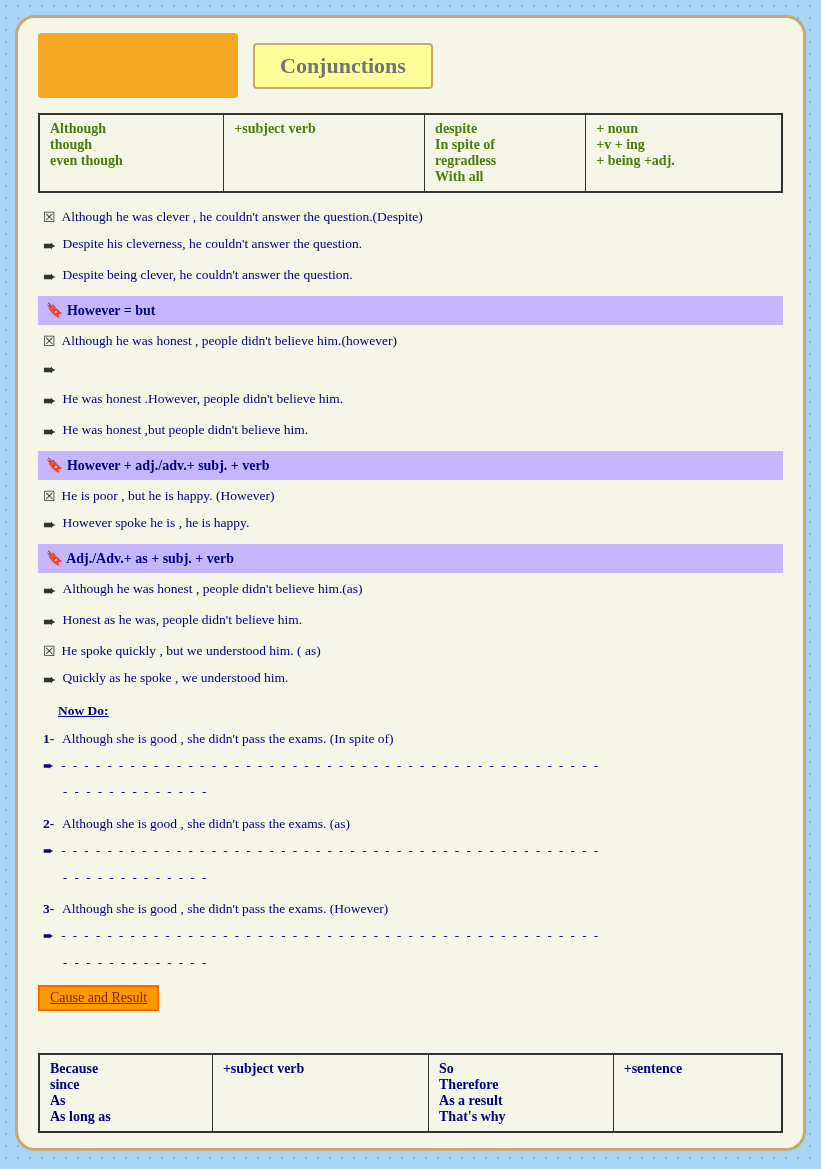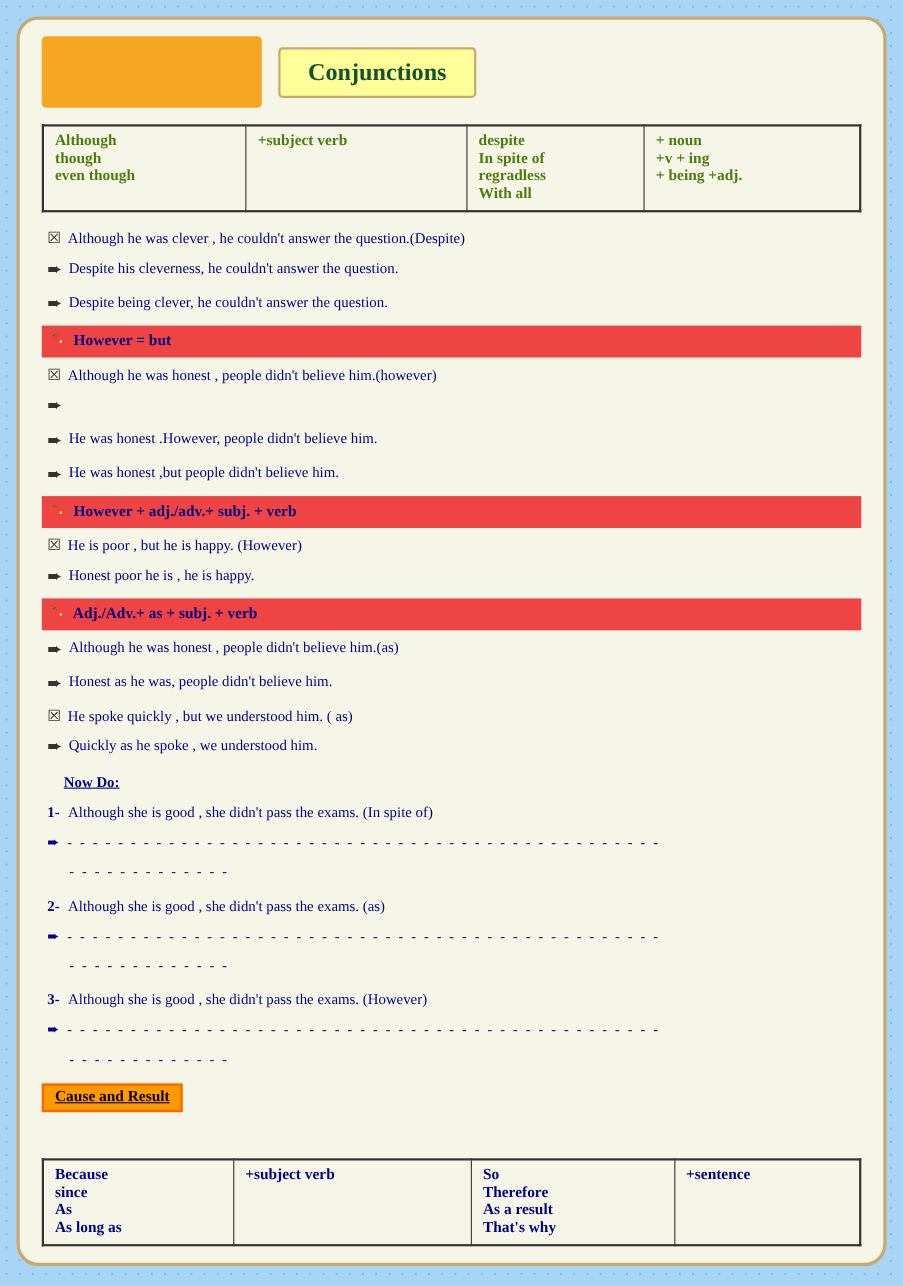--- a/index.html
+++ b/index.html
@@ -31,21 +31,21 @@
       height: 65px;
       background-color: #f5a623;
       border-radius: 4px;
     }
     .title-box {
       background-color: #ffff99;
       border: 2px solid #c8a96e;
       padding: 8px 25px;
       font-size: 22px;
       font-weight: bold;
-      color: #14532d;
+      color: #737373;
       border-radius: 4px;
     }
     .conjunction-table {
       width: 100%;
       border-collapse: collapse;
       border: 2px solid #333;
       margin-bottom: 12px;
     }
     .conjunction-table td {
       border: 1px solid #333;
@@ -72,21 +72,21 @@
       color: #333;
       flex-shrink: 0;
     }
     .arrow-icon {
       margin-right: 6px;
       font-size: 16px;
       color: #333;
       flex-shrink: 0;
     }
     .highlight-green {
-      background-color: #ef4444;
+      background-color: #c4b5fd;
       color: #000080;
       font-weight: bold;
       padding: 2px 8px;
       display: block;
       width: 100%;
       margin: 4px 0;
       font-size: 14px;
     }
     .now-do {
       text-decoration: underline;
@@ -103,22 +103,22 @@
       color: #000080;
       font-size: 13px;
       letter-spacing: 2px;
     }
     .cause-result-label {
       display: inline-block;
       background-color: #ff9900;
       border: 2px solid #ff6600;
       padding: 3px 10px;
       font-size: 14px;
-      font-weight: bold;
-      color: #000000;
+      font-weight: normal;
+      color: #7f1d1d;
       text-decoration: underline;
       margin-bottom: 8px;
       margin-top: 8px;
     }
     .bottom-table {
       width: 100%;
       border-collapse: collapse;
       border: 2px solid #333;
       margin-top: 34px;
     }
@@ -197,21 +197,21 @@
     <div>
       <span class="highlight-green">🔖  However + adj./adv.+ subj. + verb</span>
     </div>
 
     <div class="example-line">
       <span class="checkbox-icon">☒</span>
       <span>He is poor , but he is happy.  (However)</span>
     </div>
     <div class="example-line">
       <span class="arrow-icon">➨</span>
-      <span>Honest poor he is , he is happy.</span>
+      <span>However spoke he is , he is happy.</span>
     </div>
 
     <div>
       <span class="highlight-green">🔖  Adj./Adv.+ as + subj. + verb</span>
     </div>
 
     <div class="example-line">
       <span class="arrow-icon">➨</span>
       <span>Although he  was honest , people didn't believe him.(as)</span>
     </div>

